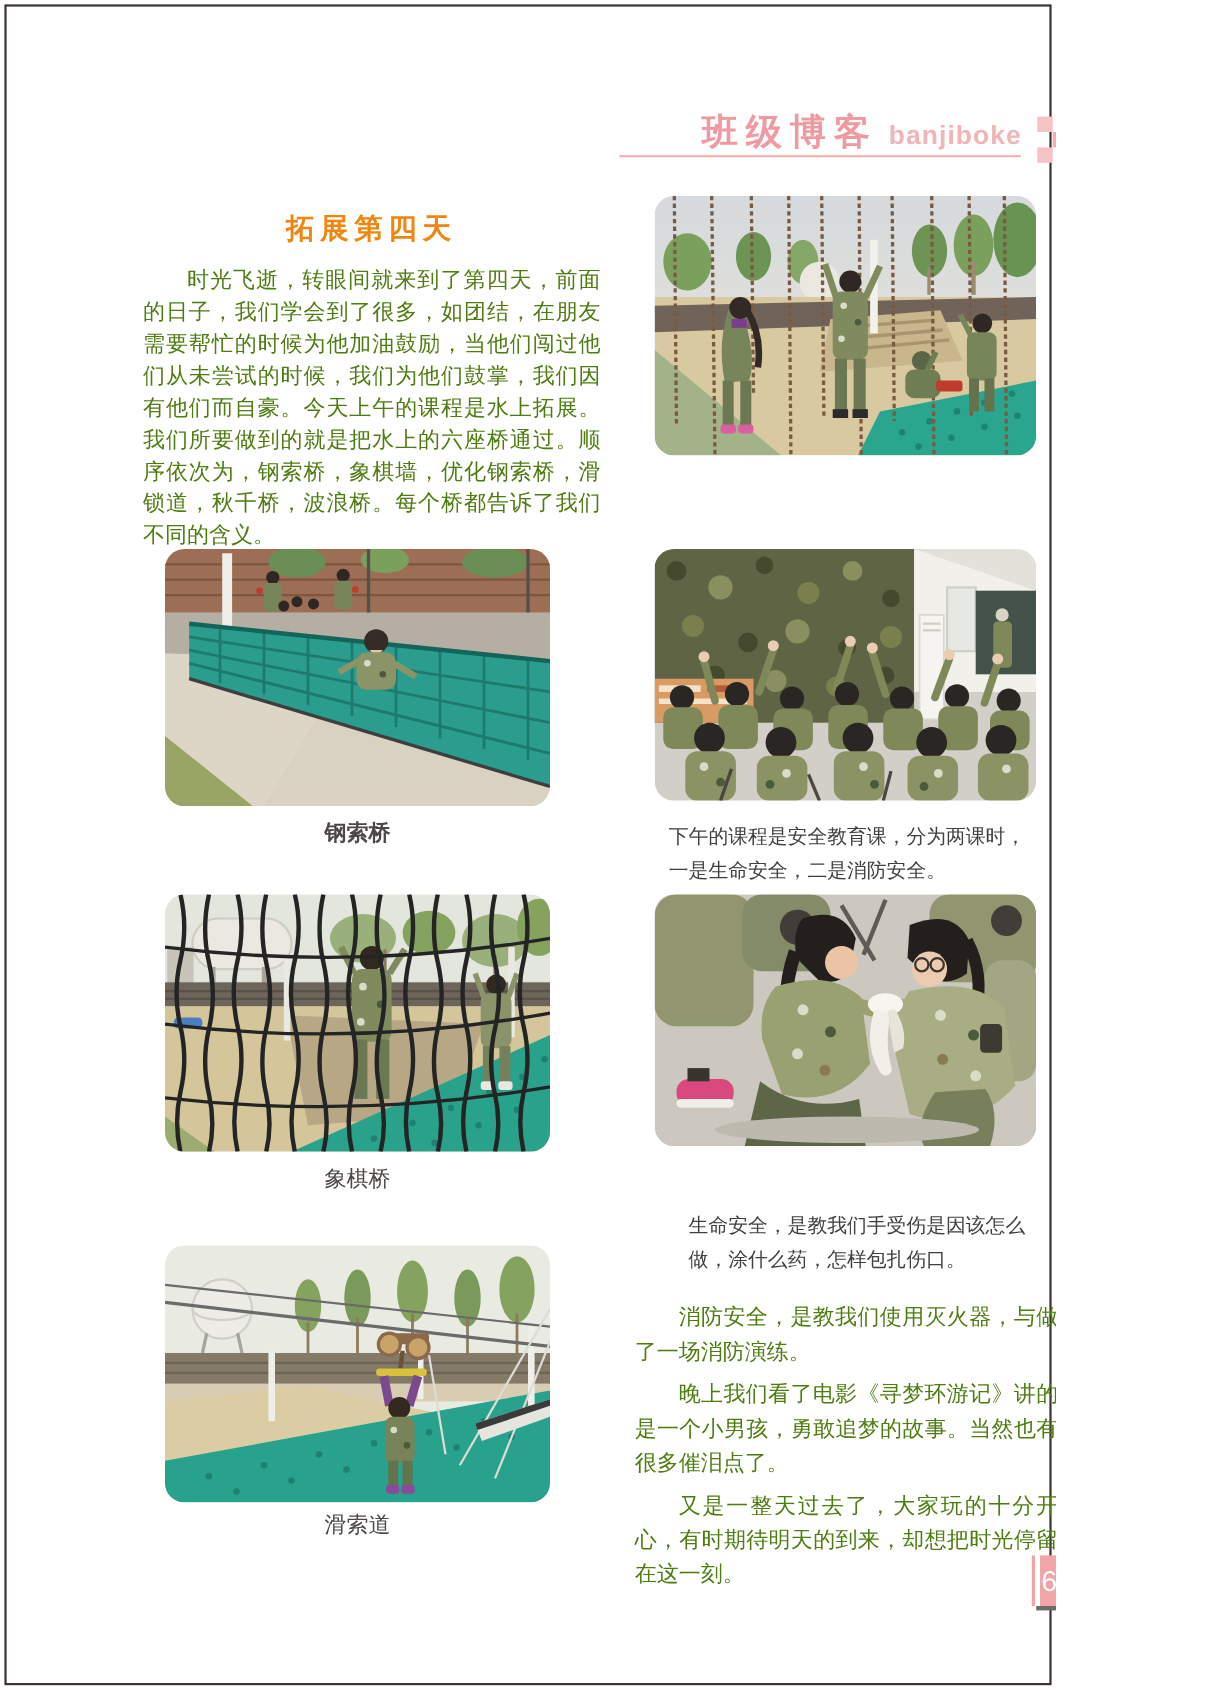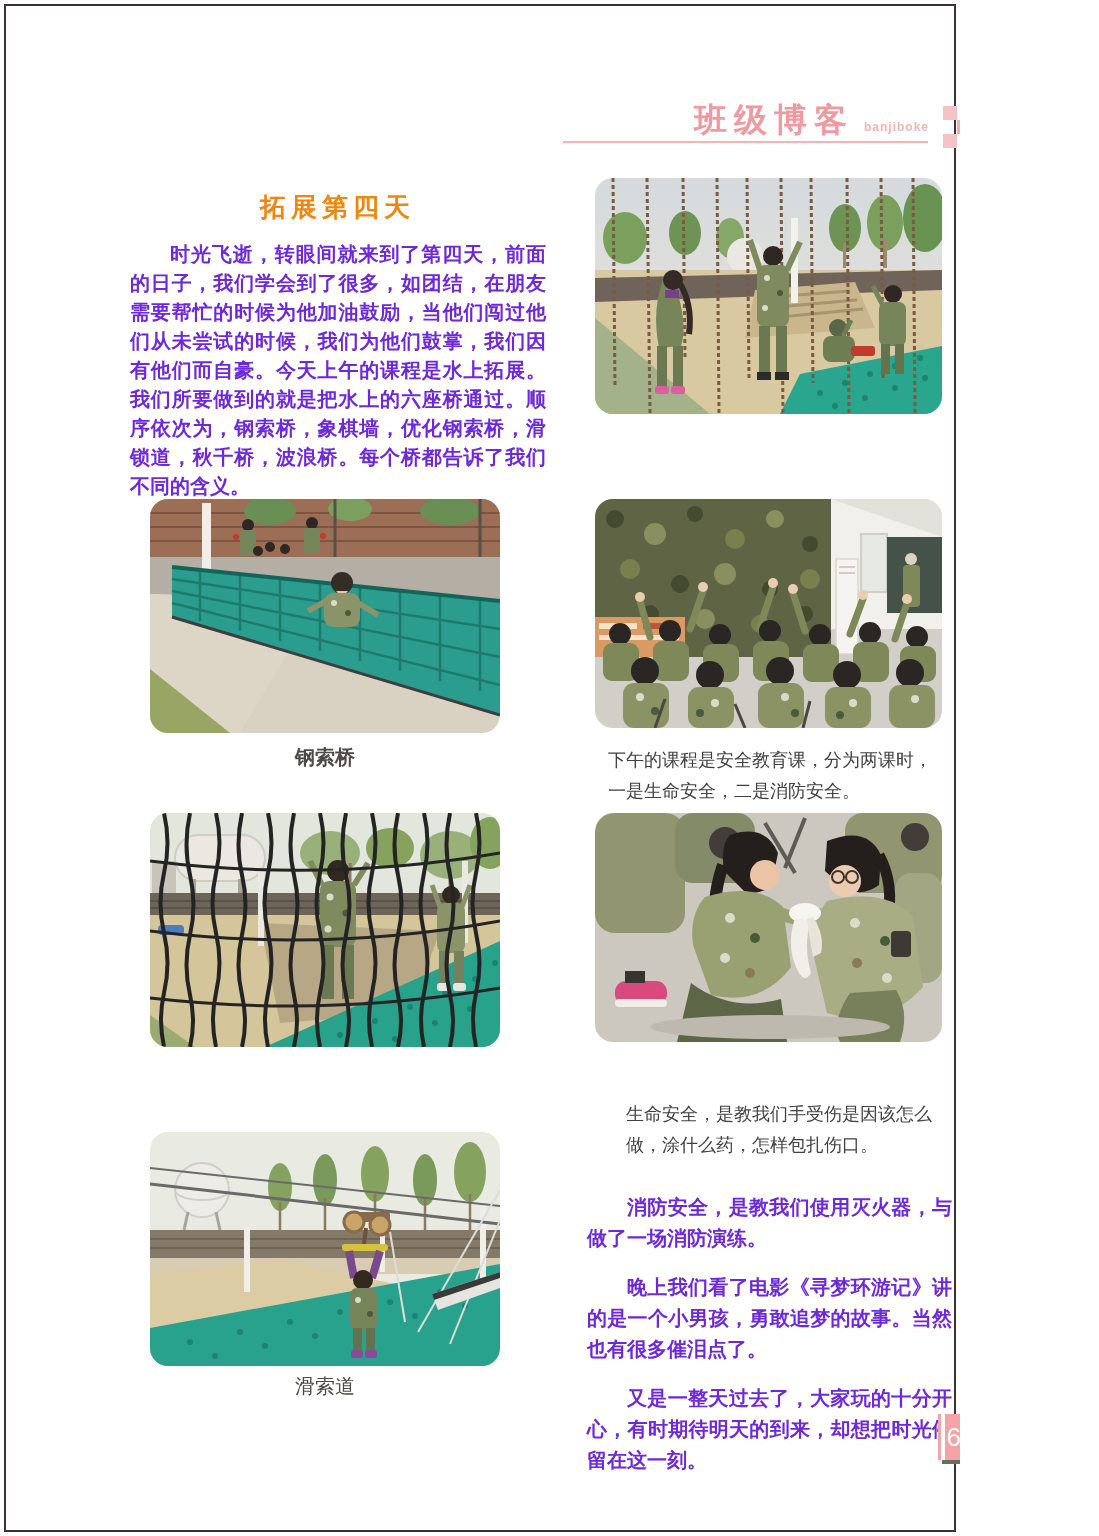--- a/index.html
+++ b/index.html
@@ -6,39 +6,39 @@
   .page{position:relative;width:960px;height:1536px;background:#ffffff;overflow:hidden;
         font-family:"Liberation Sans",sans-serif;}
   .abs{position:absolute;}
   .page-border{inset:4px;border:2px solid #3c3236;pointer-events:none;}
 
   
   .header-row{left:555px;top:98px;width:374px;height:44px;display:flex;justify-content:flex-end;
               align-items:baseline;gap:10px;}
   .header-cn{color:#ef9aa0;font-size:33px;font-weight:bold;letter-spacing:7px;
              font-family:"Liberation Sans",sans-serif;}
-  .header-py{color:#f3b4b8;font-size:12px;font-weight:bold;letter-spacing:1px;}
+  .header-py{color:#f3b4b8;font-size:24px;font-weight:bold;letter-spacing:1px;}
   .header-line{left:563px;top:141px;width:365px;height:2px;background:#f4b2b5;}
   .sq{position:absolute;width:14px;height:14px;}
   .sq1{left:980px;top:86px;background:#e9989f;}
   .sq2{left:943px;top:106px;background:#f5c3c6;}
   .sq3{left:957px;top:120px;background:#f1aeb2;}
   .sq4{left:943px;top:134px;background:#f5c3c6;}
 
   
   .article-title{left:130px;top:190px;width:415px;text-align:center;color:#ef860f;
                  font-size:26px;font-weight:bold;letter-spacing:5px;
                  font-family:"DejaVu Serif","Liberation Serif",serif;}
-  .kai{font-family:"DejaVu Serif","Liberation Serif",serif;color:#6d28d9;font-weight:bold;}
+  .kai{font-family:"DejaVu Serif","Liberation Serif",serif;color:#4d7c0f;}
   .intro{left:130px;top:240px;width:416px;font-size:20px;line-height:29px;text-align:justify;
          text-indent:2em;margin:0;}
   .caption{font-size:20px;color:#4c4845;text-align:center;}
   .sans-block{font-size:18px;line-height:31px;color:#404040;margin:0;}
   .bottom-block{left:569px;top:1174px;width:401px;}
-  .bottom-block p{font-size:20px;line-height:31px;text-align:justify;text-indent:2em;margin:18px;}
+  .bottom-block p{font-size:20px;line-height:31px;text-align:justify;text-indent:2em;margin:8px;}
 
   
   .photo{border-radius:18px;overflow:hidden;display:block;}
   .photo svg{display:block;}
 
   
   .pagenum{left:938px;top:1414px;width:46px;height:46px;
            background:linear-gradient(90deg,#f2a4a6 0px,#f2a4a6 3px,#ffffff 3px,#ffffff 7px,#f2a4a6 7px);
            box-shadow:4px 4px 0 #6e6a66;display:flex;align-items:center;justify-content:center;
            color:#ffffff;font-size:26px;}
@@ -401,20 +401,21 @@
         <path d="M248,0 q-7,32 0,62 q7,30 0,60 q-7,30 0,60 q6,27 0,52"></path>
         <path d="M274,0 q7,30 0,60 q-7,30 0,60 q7,30 0,60 q-6,27 0,54"></path>
         <path d="M300,0 q-7,32 0,62 q7,30 0,60 q-7,30 0,60 q6,27 0,52"></path>
         <path d="M326,0 q7,30 0,60 q-7,30 0,60 q7,30 0,60 q-6,27 0,54"></path>
         <path d="M0,48 Q175,70 350,40" stroke-width="3"></path>
         <path d="M0,118 Q175,140 350,108" stroke-width="3"></path>
         <path d="M0,185 Q175,205 350,175" stroke-width="3"></path>
       </g>
     </svg>
   </div>
+  <div class="abs caption" style="left:150px;top:1058px;width:350px;">象棋桥</div>
 
   <div class="abs photo" style="left:595px;top:813px;width:347px;height:229px;">
     <svg width="347" height="229" viewBox="0 0 347 229">
       <rect width="347" height="229" fill="#ccc8bf"></rect>
       <g opacity="0.85">
         <rect x="0" y="0" width="90" height="120" rx="20" fill="#868e63"></rect>
         <rect x="80" y="0" width="80" height="70" rx="18" fill="#77805a"></rect>
         <rect x="250" y="0" width="97" height="80" rx="18" fill="#868e63"></rect>
         <rect x="300" y="60" width="47" height="110" rx="16" fill="#9aa077"></rect>
         <circle cx="130" cy="30" r="16" fill="#2a2521"></circle>

